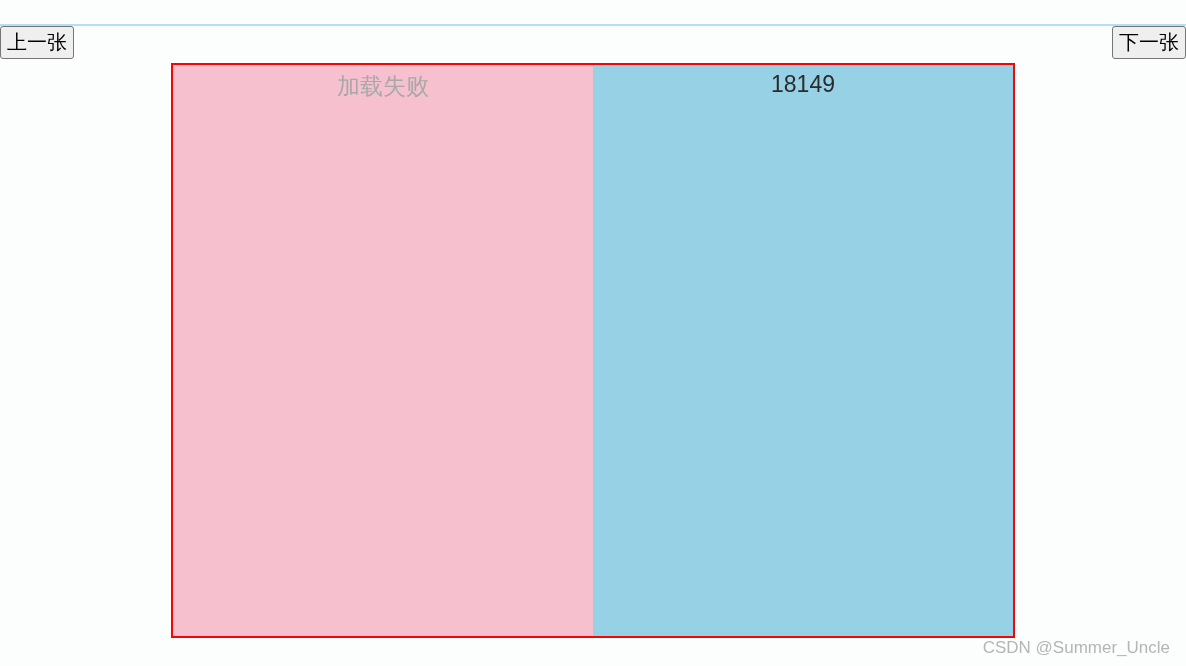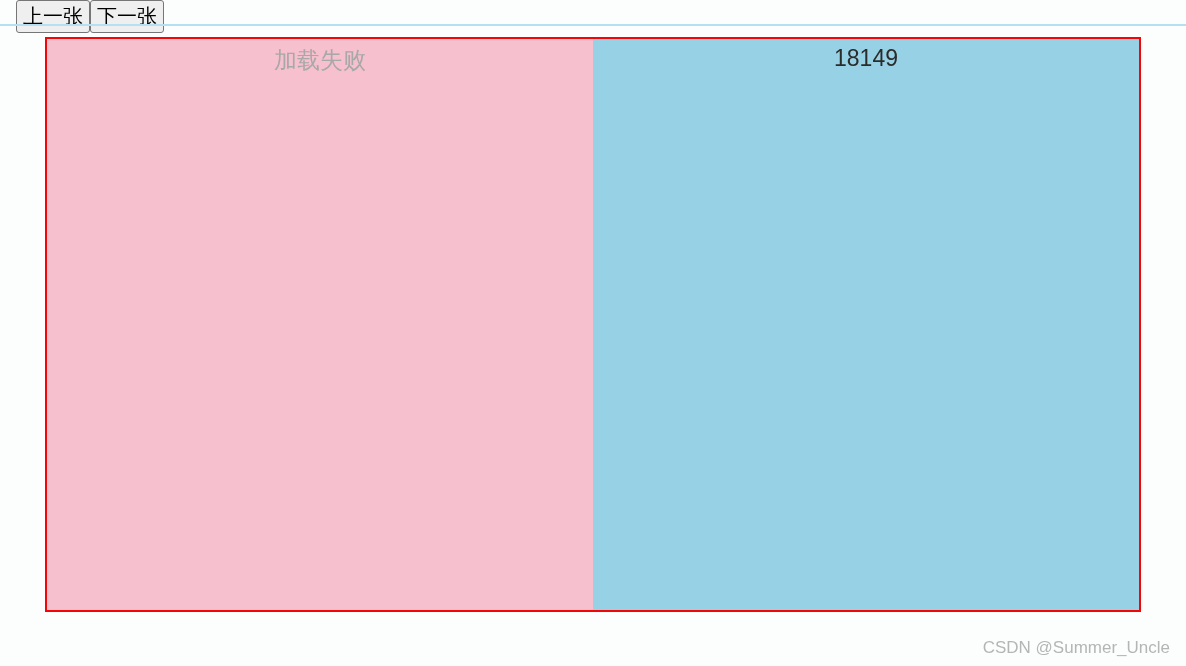--- a/index.html
+++ b/index.html
@@ -19,39 +19,39 @@
     .top-line {
       width: 100%;
       height: 2px;
       background: #b3e0f2;
       position: absolute;
       top: 24px;
     }
     
     .button-row {
       display: flex;
-      justify-content: flex-start;
+      justify-content: space-between;
+      padding-top: 26px;
       gap: 0;
-      margin-left: 16px;
     }
     
     .nav-button {
       font-size: 20px;
       padding: 2px 6px;
       background: #efefef;
       border: 1px solid #767676;
       border-radius: 3px;
       cursor: pointer;
       font-family: "Microsoft YaHei", SimSun, sans-serif;
       color: #000;
     }
     
     .carousel-container {
       margin: 4px auto 8px;
-      width: 1096px;
+      width: 844px;
       height: 575px;
       border: 2px solid #f40606;
       display: flex;
       overflow: hidden;
     }
     
     .panel {
       width: 50%;
       height: 100%;
       text-align: center;

